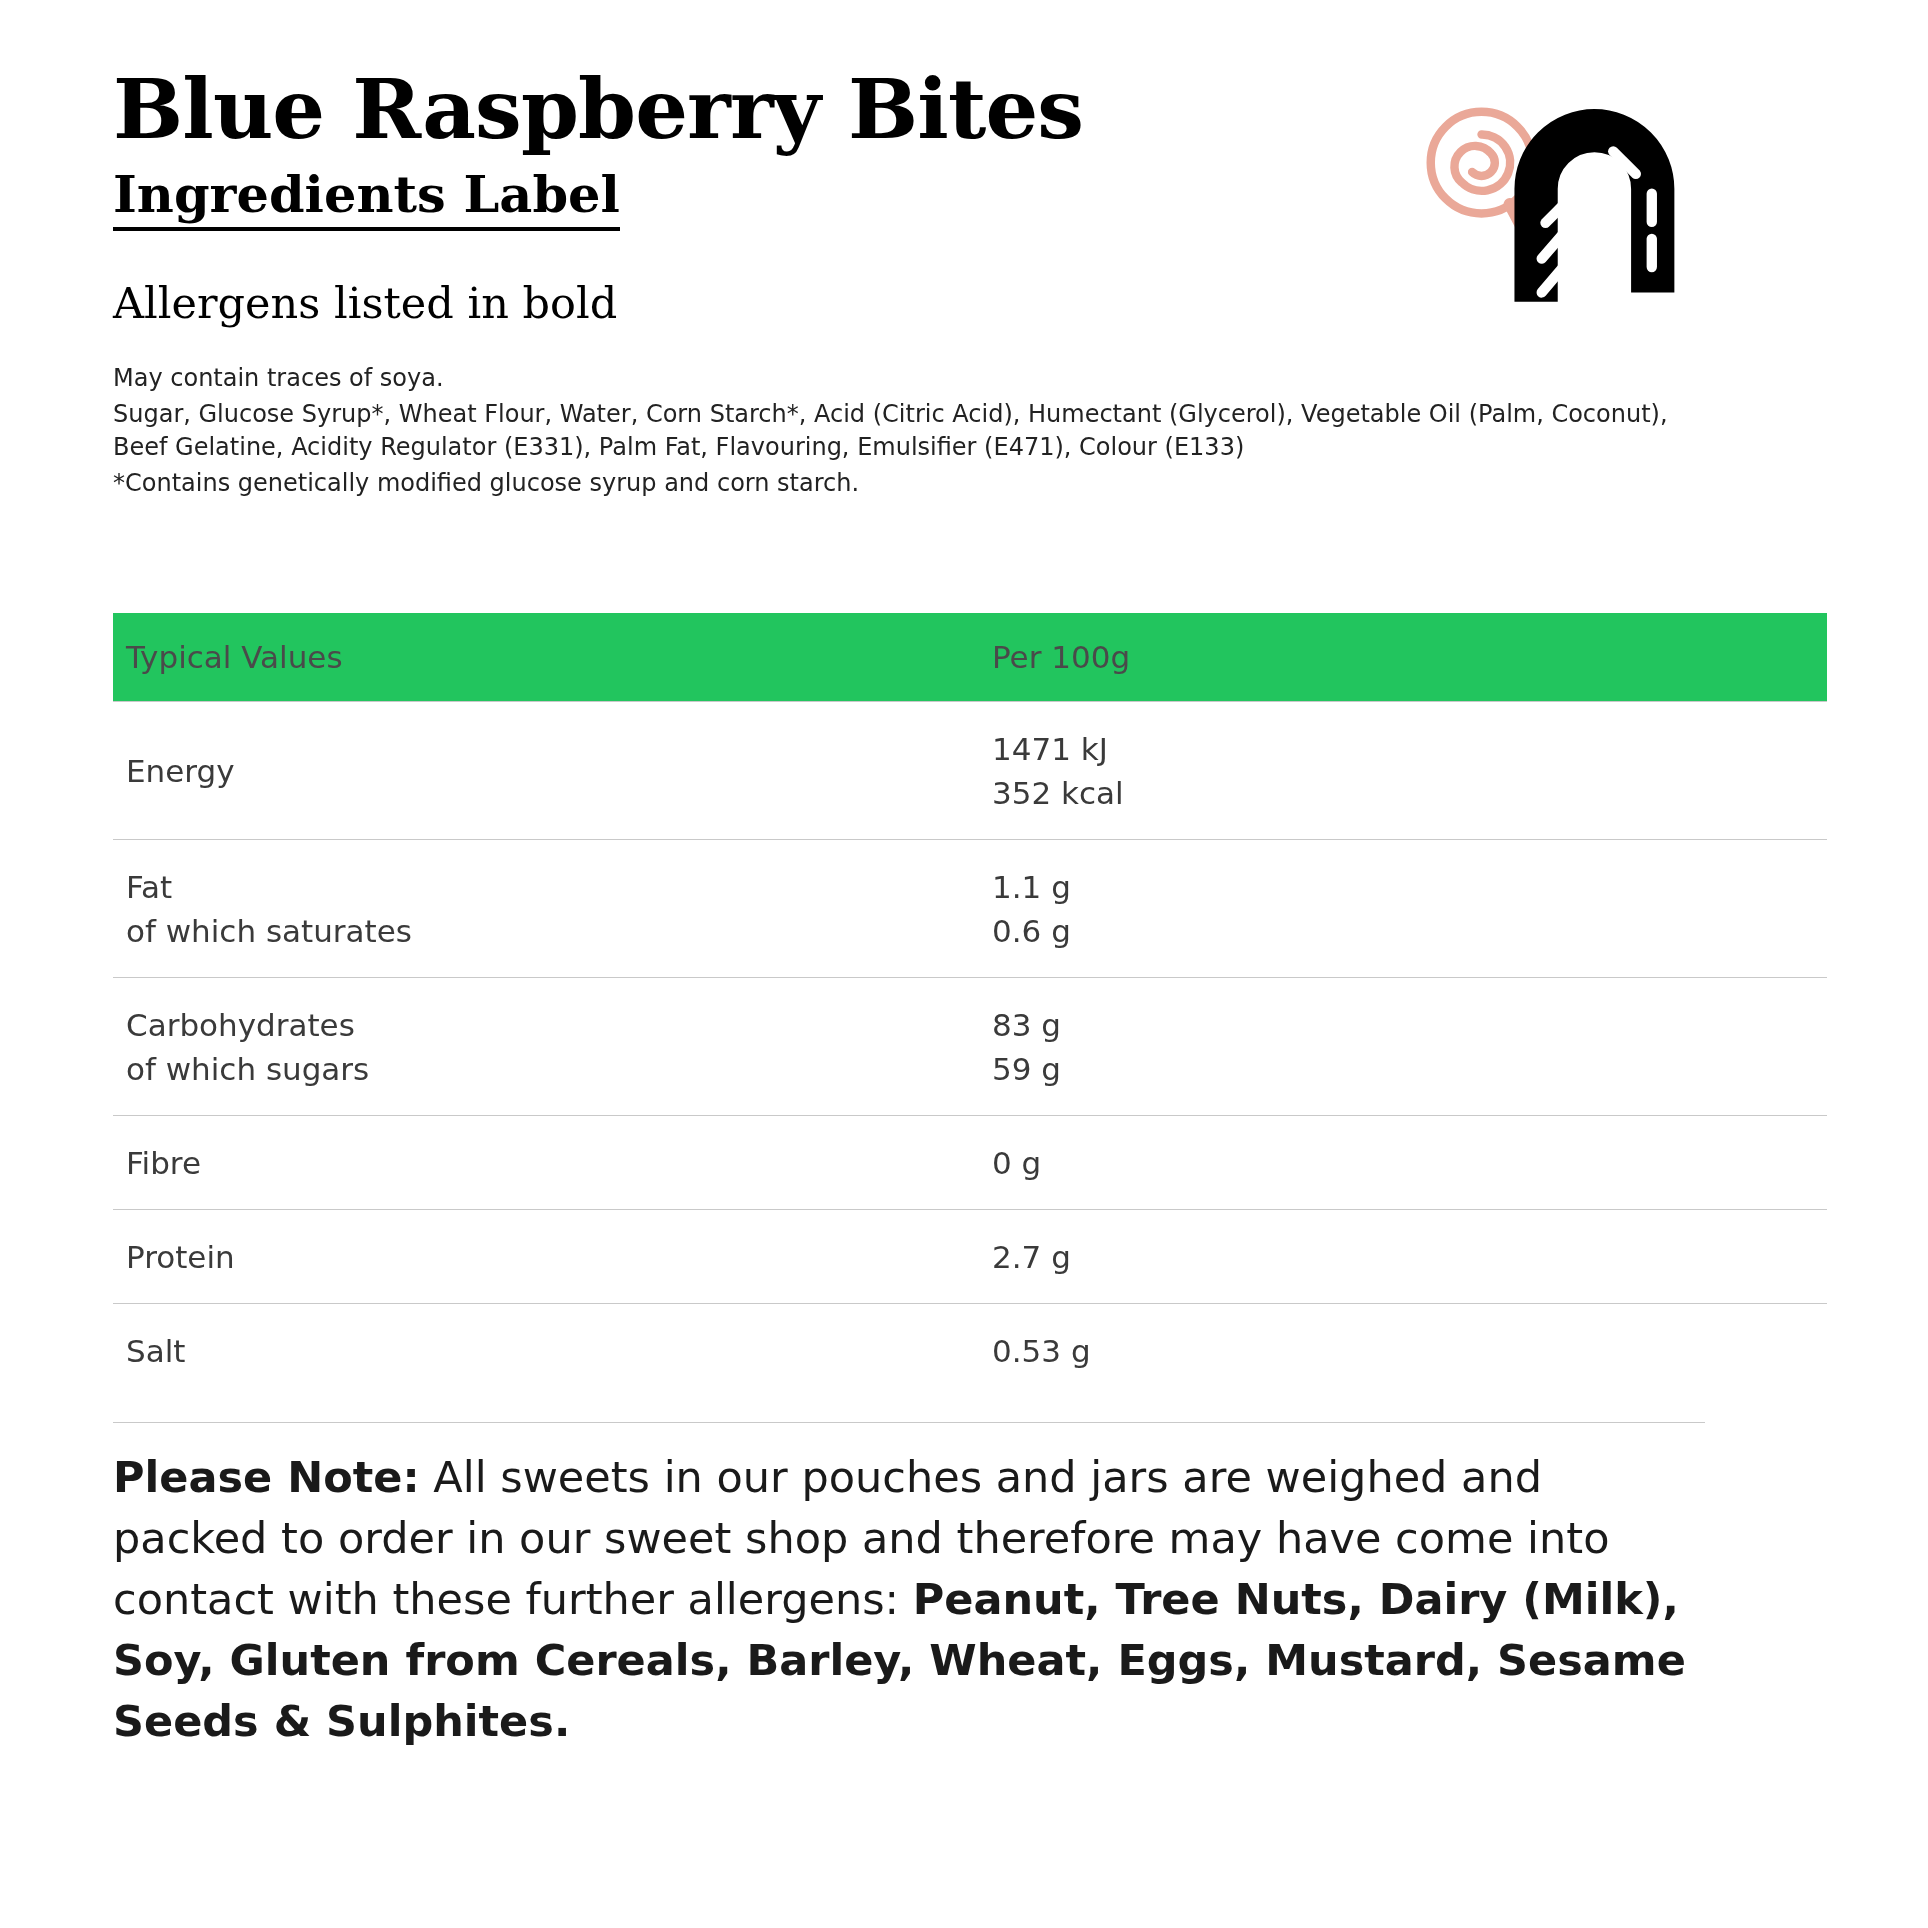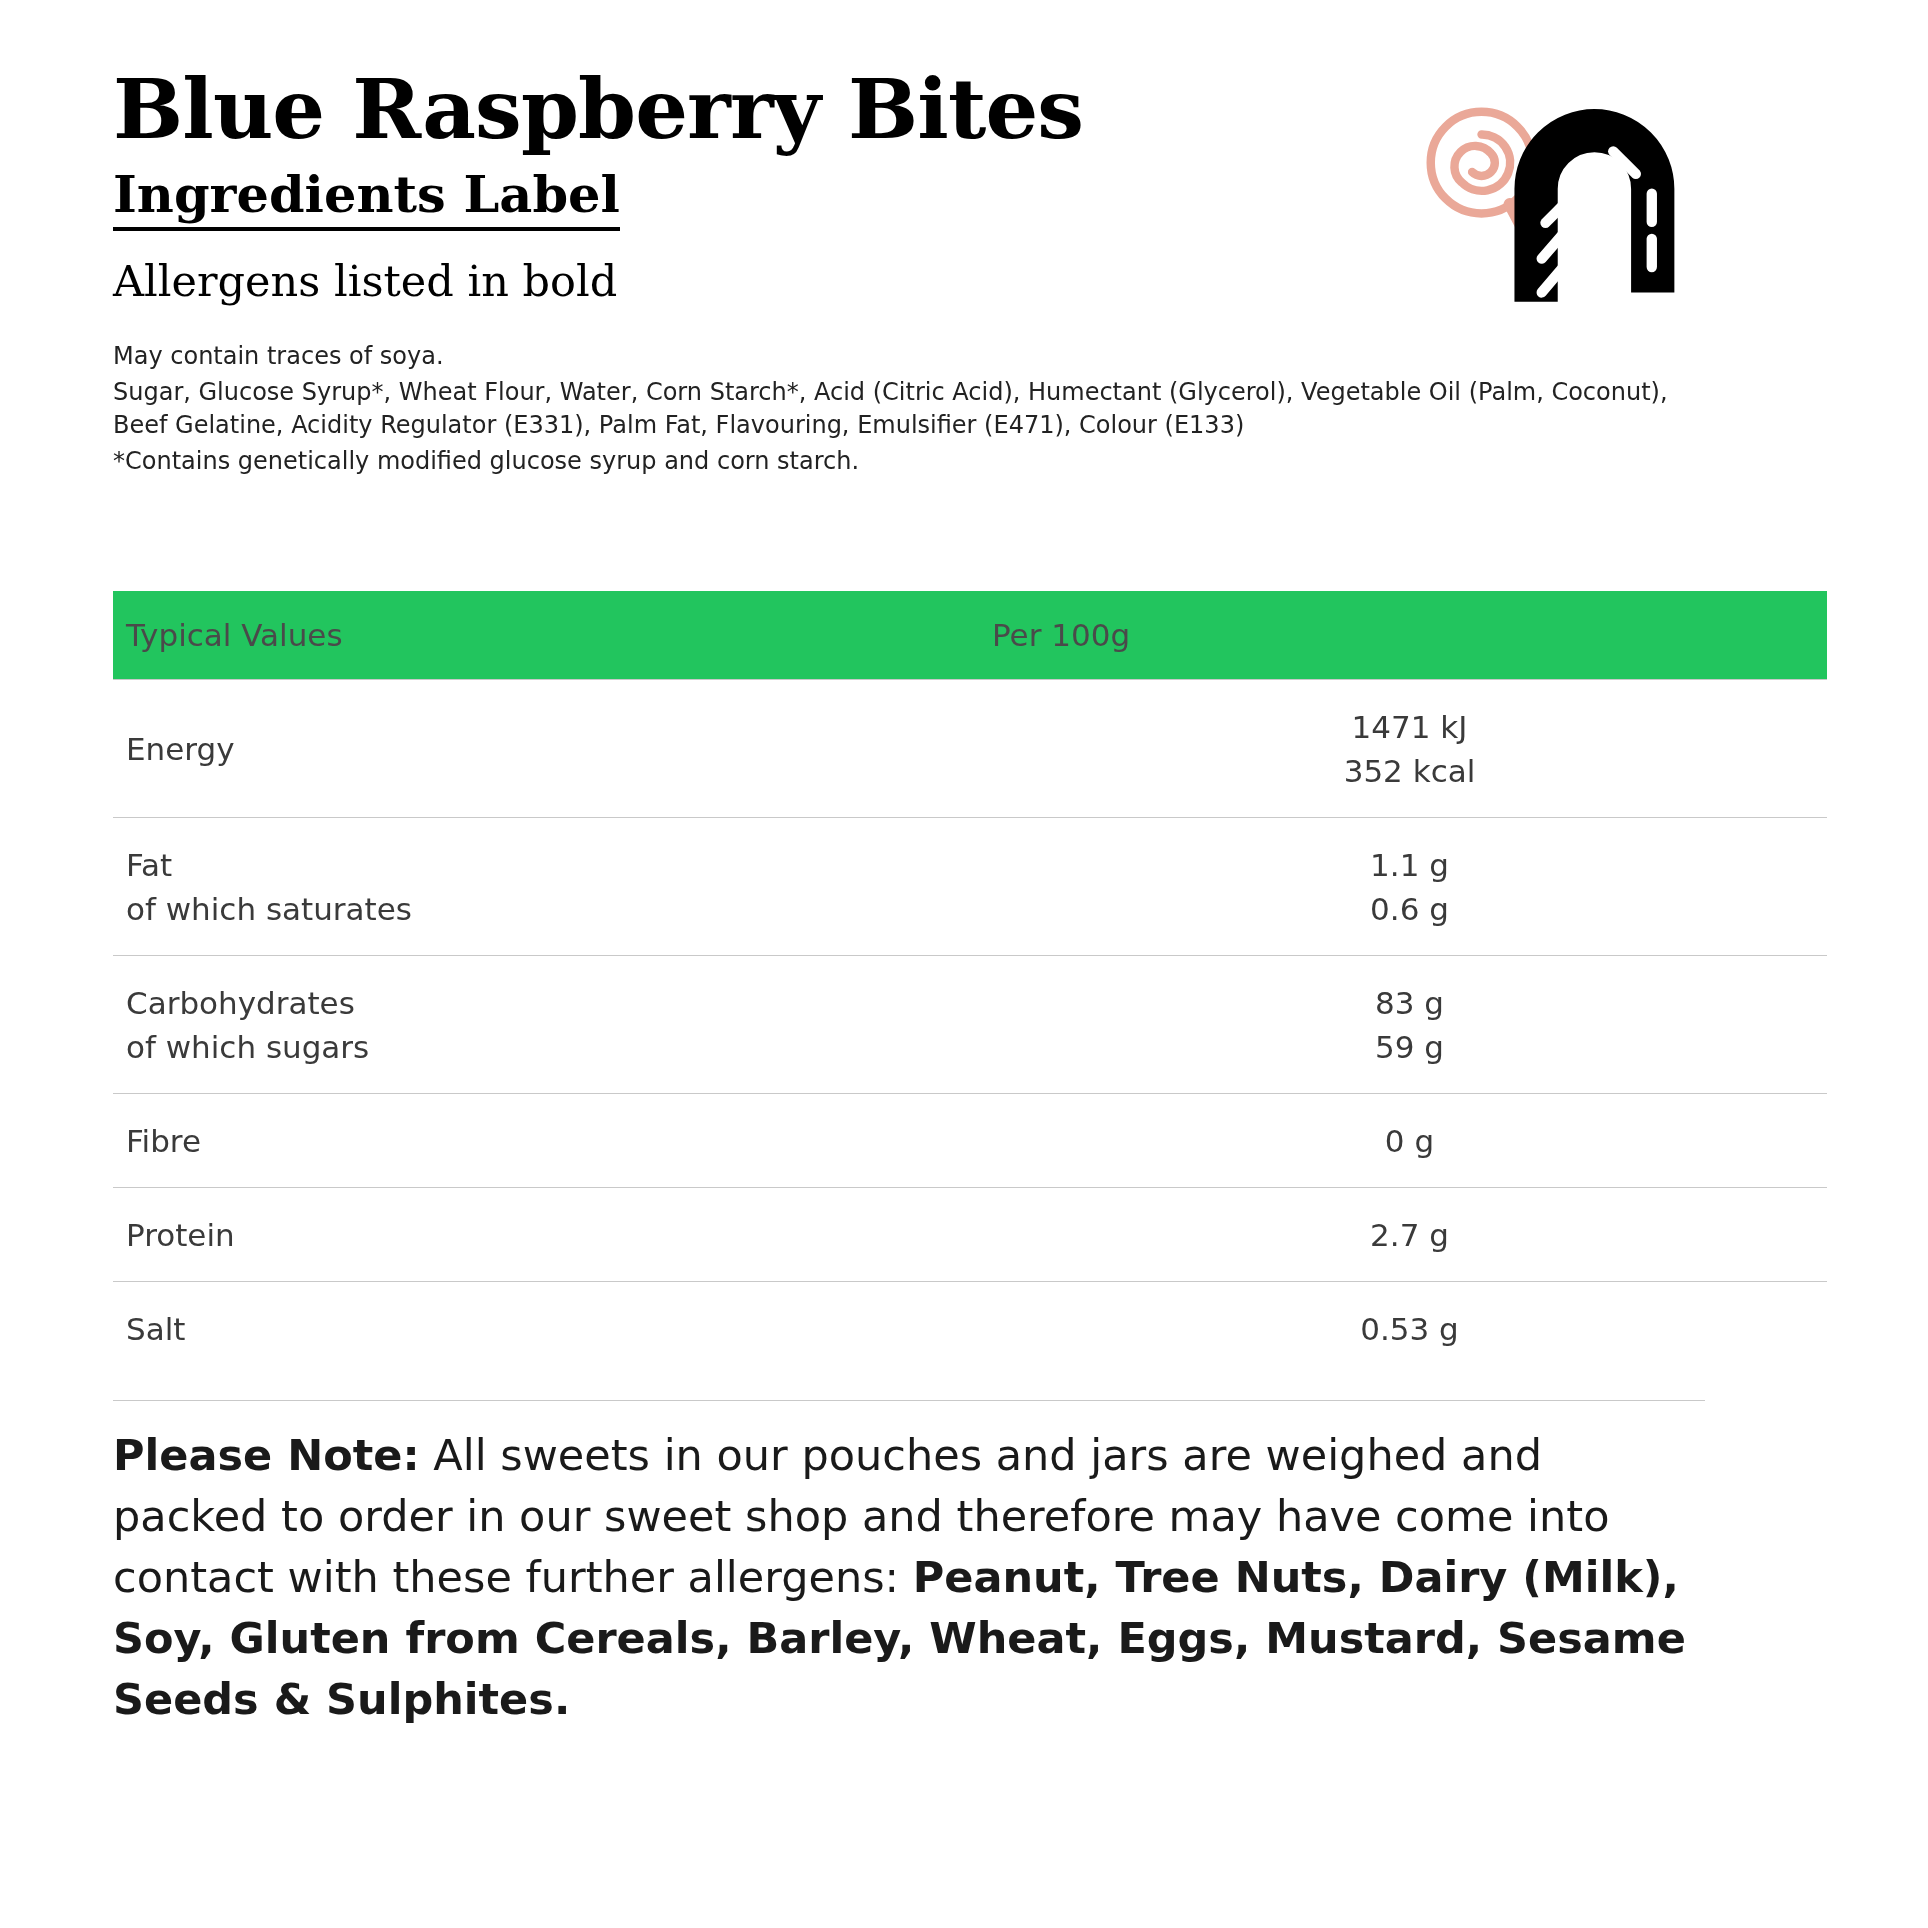--- a/index.html
+++ b/index.html
@@ -42,21 +42,21 @@
     color: #000;
     display: inline-block;
     border-bottom: 4.7px solid #000;
     padding-bottom: 1.9px;
   }
   .allergen-note {
     font-family: "DejaVu Serif", serif;
     font-weight: 400;
     font-size: 43px;
     line-height: 1.2;
-    margin: 4px 0 32px 0;
+    margin: 26px 0 32px 0;
     color: #000;
   }
 
   
   .candy-art {
     position: absolute;
     top: -9.4px;
     right: 9.4px;
     width: 301px;
     height: 311px;
@@ -95,21 +95,21 @@
   .nutri-table td {
     border-top: 1.9px solid #c9c9c9;
     padding: 24.5px 0 24.5px 13px;
     vertical-align: middle;
     line-height: 1.42;
   }
   .nutri-table td.col-value {
     padding-left: 17px;
   }
   .col-label { width: 862px; }
-  .col-value { width: 852px; text-align: center; }
+  .col-value { width: 852px; }
   .sub-line { display: block; }
 
   
   .please-note {
     margin-top: 24.5px;
     padding-top: 24.5px;
     border-top: 1.9px solid #c9c9c9;
     font-size: 43px;
     line-height: 1.42;
     color: #1a1a1a;

